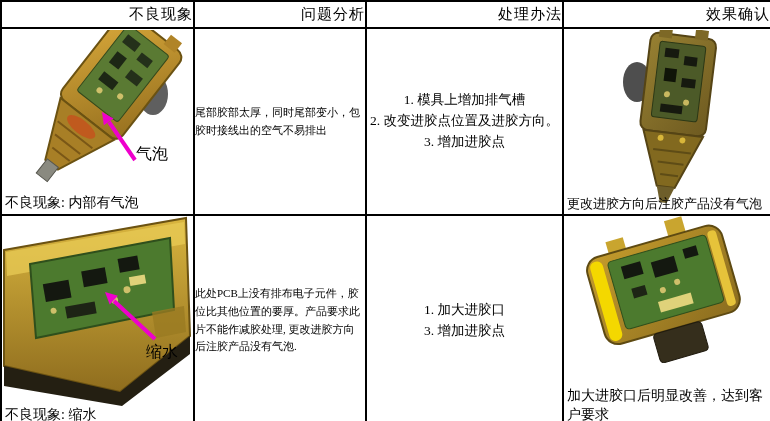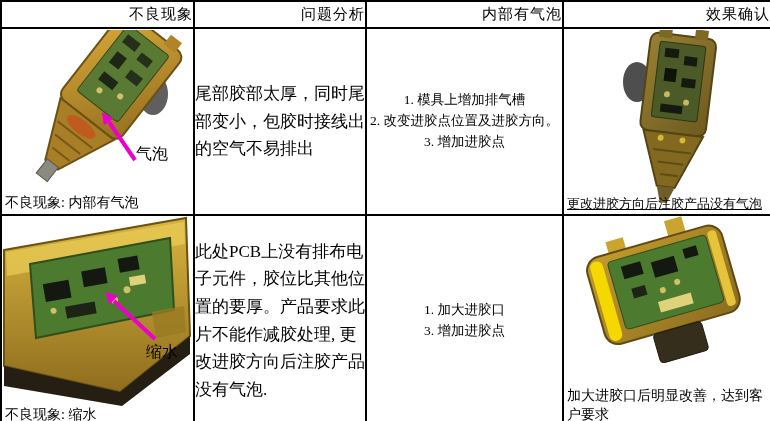--- a/index.html
+++ b/index.html
@@ -12,53 +12,53 @@
     width:770px;height:421px;border-collapse:collapse;table-layout:fixed;
   }
   table.qa td,table.qa th{
     border:2px solid #000;padding:0;vertical-align:middle;overflow:hidden;
   }
   th.hdr{
     height:25px;font-size:15px;font-weight:normal;text-align:right;
     letter-spacing:1px;
   }
   .txtcell{padding:2px 5px;}
-  .analysis{font-size:17px;line-height:1.62;text-align:left;}
+  .analysis{font-size:11px;line-height:1.62;text-align:left;}
   .methods{font-size:13.5px;line-height:1.55;text-align:center;}
   .inner{position:relative;width:100%;}
   .inner-r1{height:183px;}
   .inner-r2{height:209px;}
   .photo{position:absolute;left:0;top:0;}
   .overlay{position:absolute;left:0;top:0;pointer-events:none;}
   .arrow-label{
     position:absolute;font-size:16px;color:#000;white-space:nowrap;
   }
   .caption{
     position:absolute;left:3px;right:2px;bottom:0px;
     font-size:14px;line-height:1.35;text-align:left;background:rgba(255,255,255,.0);
   }
-  .caption-sm{font-size:13px;text-decoration:underline;}
+  .caption-sm{font-size:13px;}
 </style>
 </head>
 <body>
 
 <div class="sheet">
 <table class="qa">
   <colgroup>
     <col style="width:193px">
         <col style="width:172px">
         <col style="width:197px">
         <col style="width:208px">
   </colgroup>
 
   <tbody>
         <tr>
     <th class="hdr">不良现象</th>
     <th class="hdr">问题分析</th>
-    <th class="hdr">内部有气泡</th>
+    <th class="hdr">处理办法</th>
     <th class="hdr">效果确认</th>
   </tr>
 
   <tr style="height:187px">
     <td>
       <div class="inner inner-r1">
         <svg class="photo" width="189" height="183" viewBox="0 0 189 183">
           <defs>
             <linearGradient id="amb1" x1="0" y1="0" x2="1" y2="1">
               <stop offset="0" stop-color="#d8a83a"></stop>

